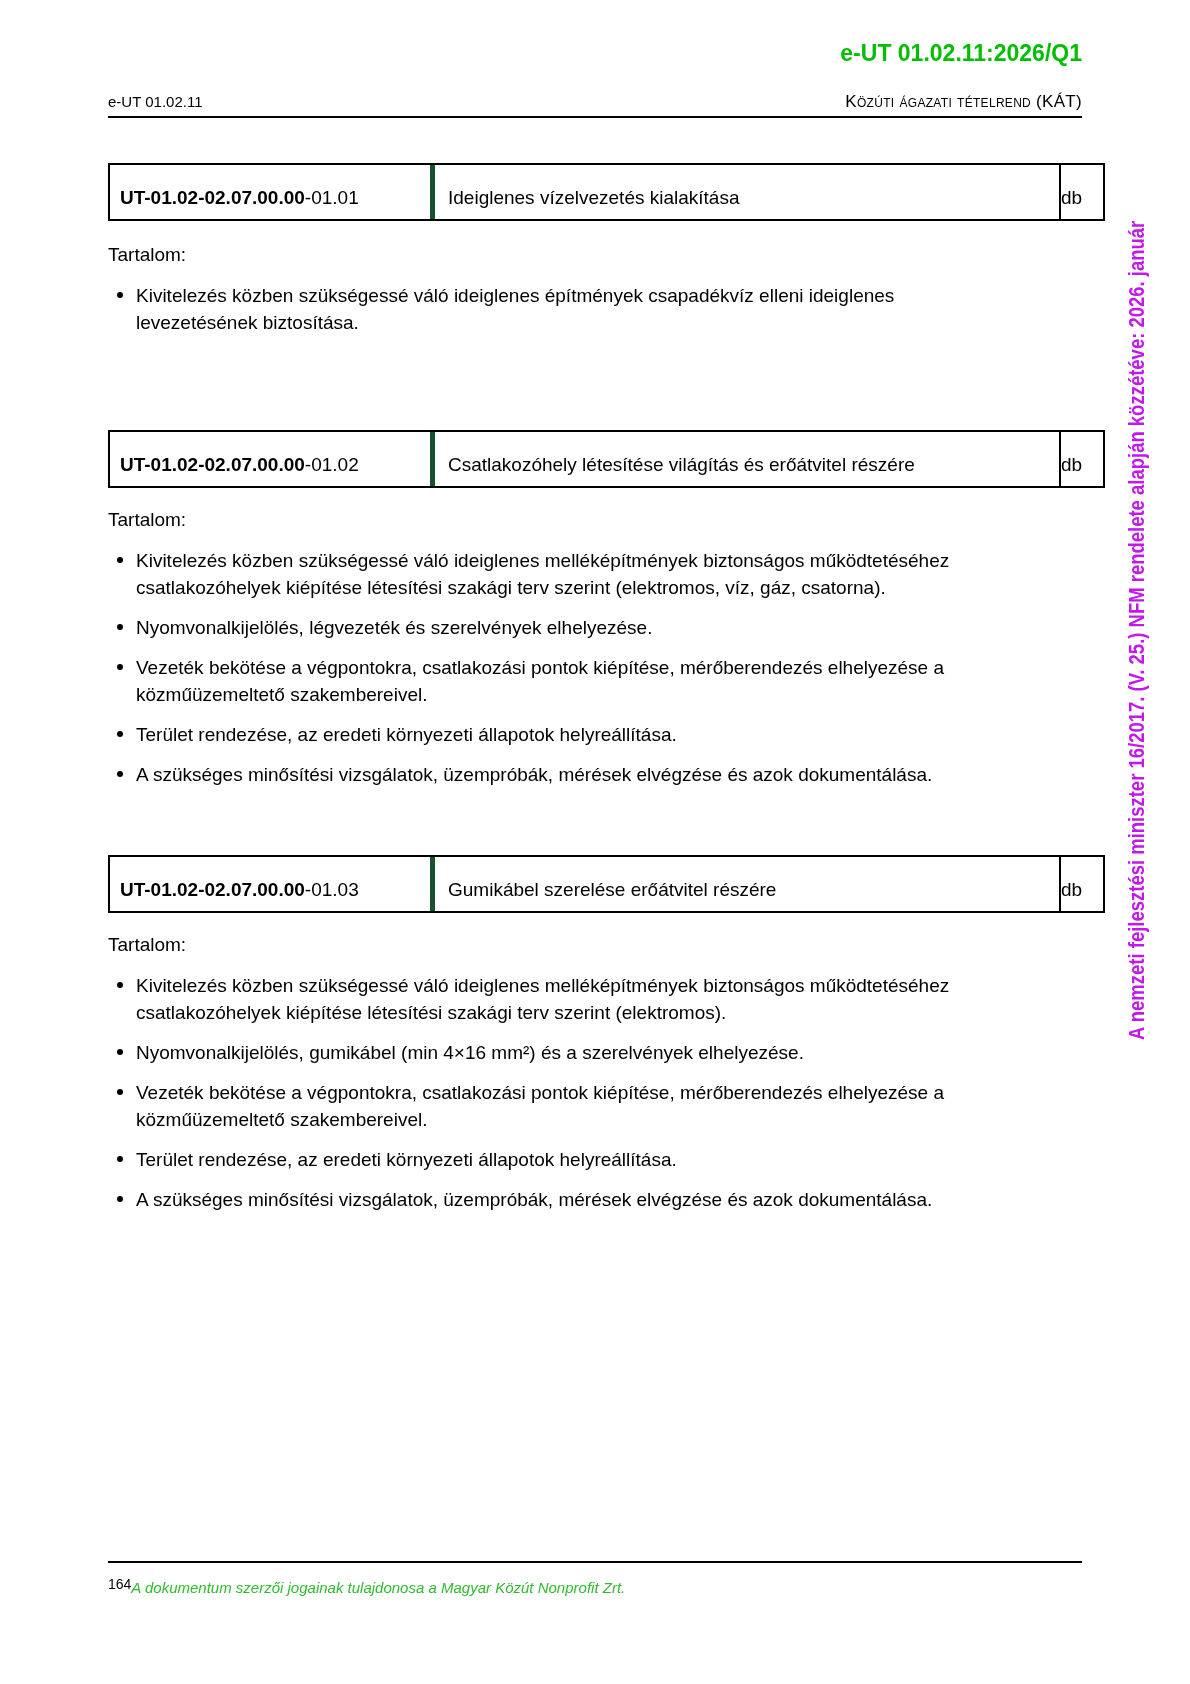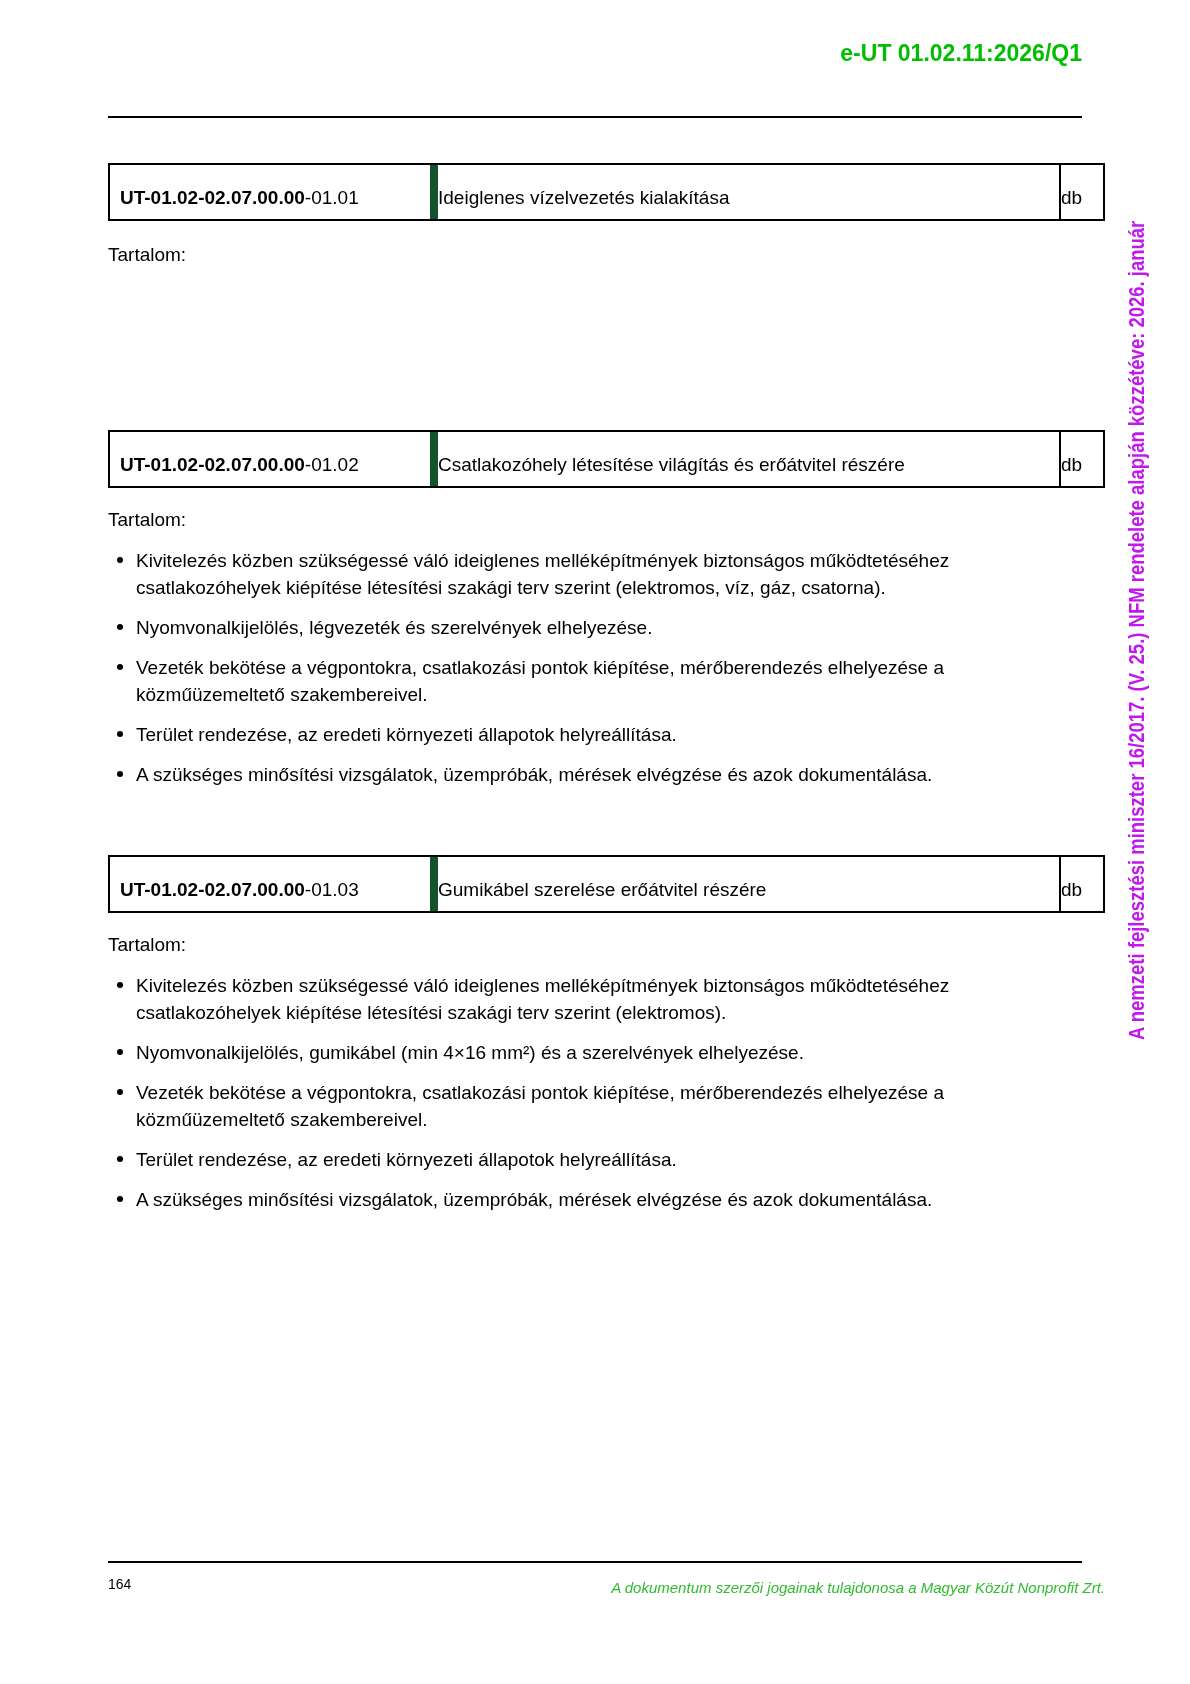--- a/index.html
+++ b/index.html
@@ -35,21 +35,21 @@
   
   .spec-table {
     position:absolute; left:0; width:997px; height:58px;
     border:2px solid #000;
     display:flex;
     font-size:19px;
   }
   .spec-table .cell { display:flex; align-items:flex-end; padding-bottom:10px; }
   .cell-code  { width:320px; padding-left:10px; white-space:nowrap; }
   .cell-code .bold { font-weight:bold; }
-  .cell-desc  { flex:1; border-left:8px solid #14532d; }
+  .cell-desc  { flex:1; border-left:5px solid #14532d; padding-left:13px; }
   .cell-unit  { width:44px; border-left:2px solid #000; justify-content:flex-start; }
 
   .tartalom { position:absolute; left:0; font-size:19px; }
 
   .bullets { position:absolute; left:0; width:900px; list-style:none; font-size:19px; line-height:27px; }
   .bullets li { position:relative; padding-left:28px; margin-bottom:13px; }
   .bullets li::before {
     content:""; position:absolute; left:9px; top:10px;
     width:6px; height:6px; border-radius:50%; background:#000;
   }
@@ -67,52 +67,57 @@
     white-space:nowrap;
     font-size:22px; font-weight:bold;
     color:var(--note-magenta,#c218ee);
   }
 
   
   .footer-rule { position:absolute; top:1561px; left:0; width:974px; height:2px; background:#000; }
   .footer-row  { position:absolute; top:1570px; left:0; width:997px; display:flex; align-items:flex-start; }
   .page-number { font-size:14px; padding-top:6px; }
   .copyright {
-    flex:1; text-align:right; padding-top:9px;
+    flex:1; text-align:left; padding-top:9px;
     font-size:15px; font-style:italic;
     color:var(--footer-green,#30bb30);
   }
   .logo-block { width:168px; text-align:center; position:relative; padding-top:2px; }
   .logo-swoosh { display:block; margin:0 auto -4px auto; }
   .logo-text { font-size:8.5px; font-weight:bold; letter-spacing:0.4px; white-space:nowrap; }
   .logo-chevron { font-size:8px; line-height:6px; }
 </style>
 </head>
 <body>
 
 <div class="page">
   <div class="content">
 
     <div class="doc-title">e-UT 01.02.11:2026/Q1</div>
 
+    <div class="running-header">
+      <span class="left">e-UT 01.02.11</span>
+      <span class="right">Közúti ágazati tételrend (KÁT)</span>
+    </div>
     <div class="header-rule"></div>
 
     <div class="spec-table tbl-1">
       <div class="cell cell-code">
         <span><span class="bold">UT-01.02-02.07.00.00</span><span>-01.01</span></span>
       </div>
       <div class="cell cell-desc">
         <span>Ideiglenes vízelvezetés kialakítása</span>
       </div>
       <div class="cell cell-unit">
         <span>db</span>
       </div>
     </div>
     <div class="tartalom lbl-1">Tartalom:</div>
     <ul class="bullets lst-1">
+      <li>Kivitelezés közben szükségessé váló ideiglenes építmények csapadékvíz elleni ideiglenes levezetésének biztosítása.</li>
     </ul>
 
     <div class="spec-table tbl-2">
       <div class="cell cell-code">
         <span><span class="bold">UT-01.02-02.07.00.00</span><span>-01.02</span></span>
       </div>
       <div class="cell cell-desc">
         <span>Csatlakozóhely létesítése világítás és erőátvitel részére</span>
       </div>
       <div class="cell cell-unit">

